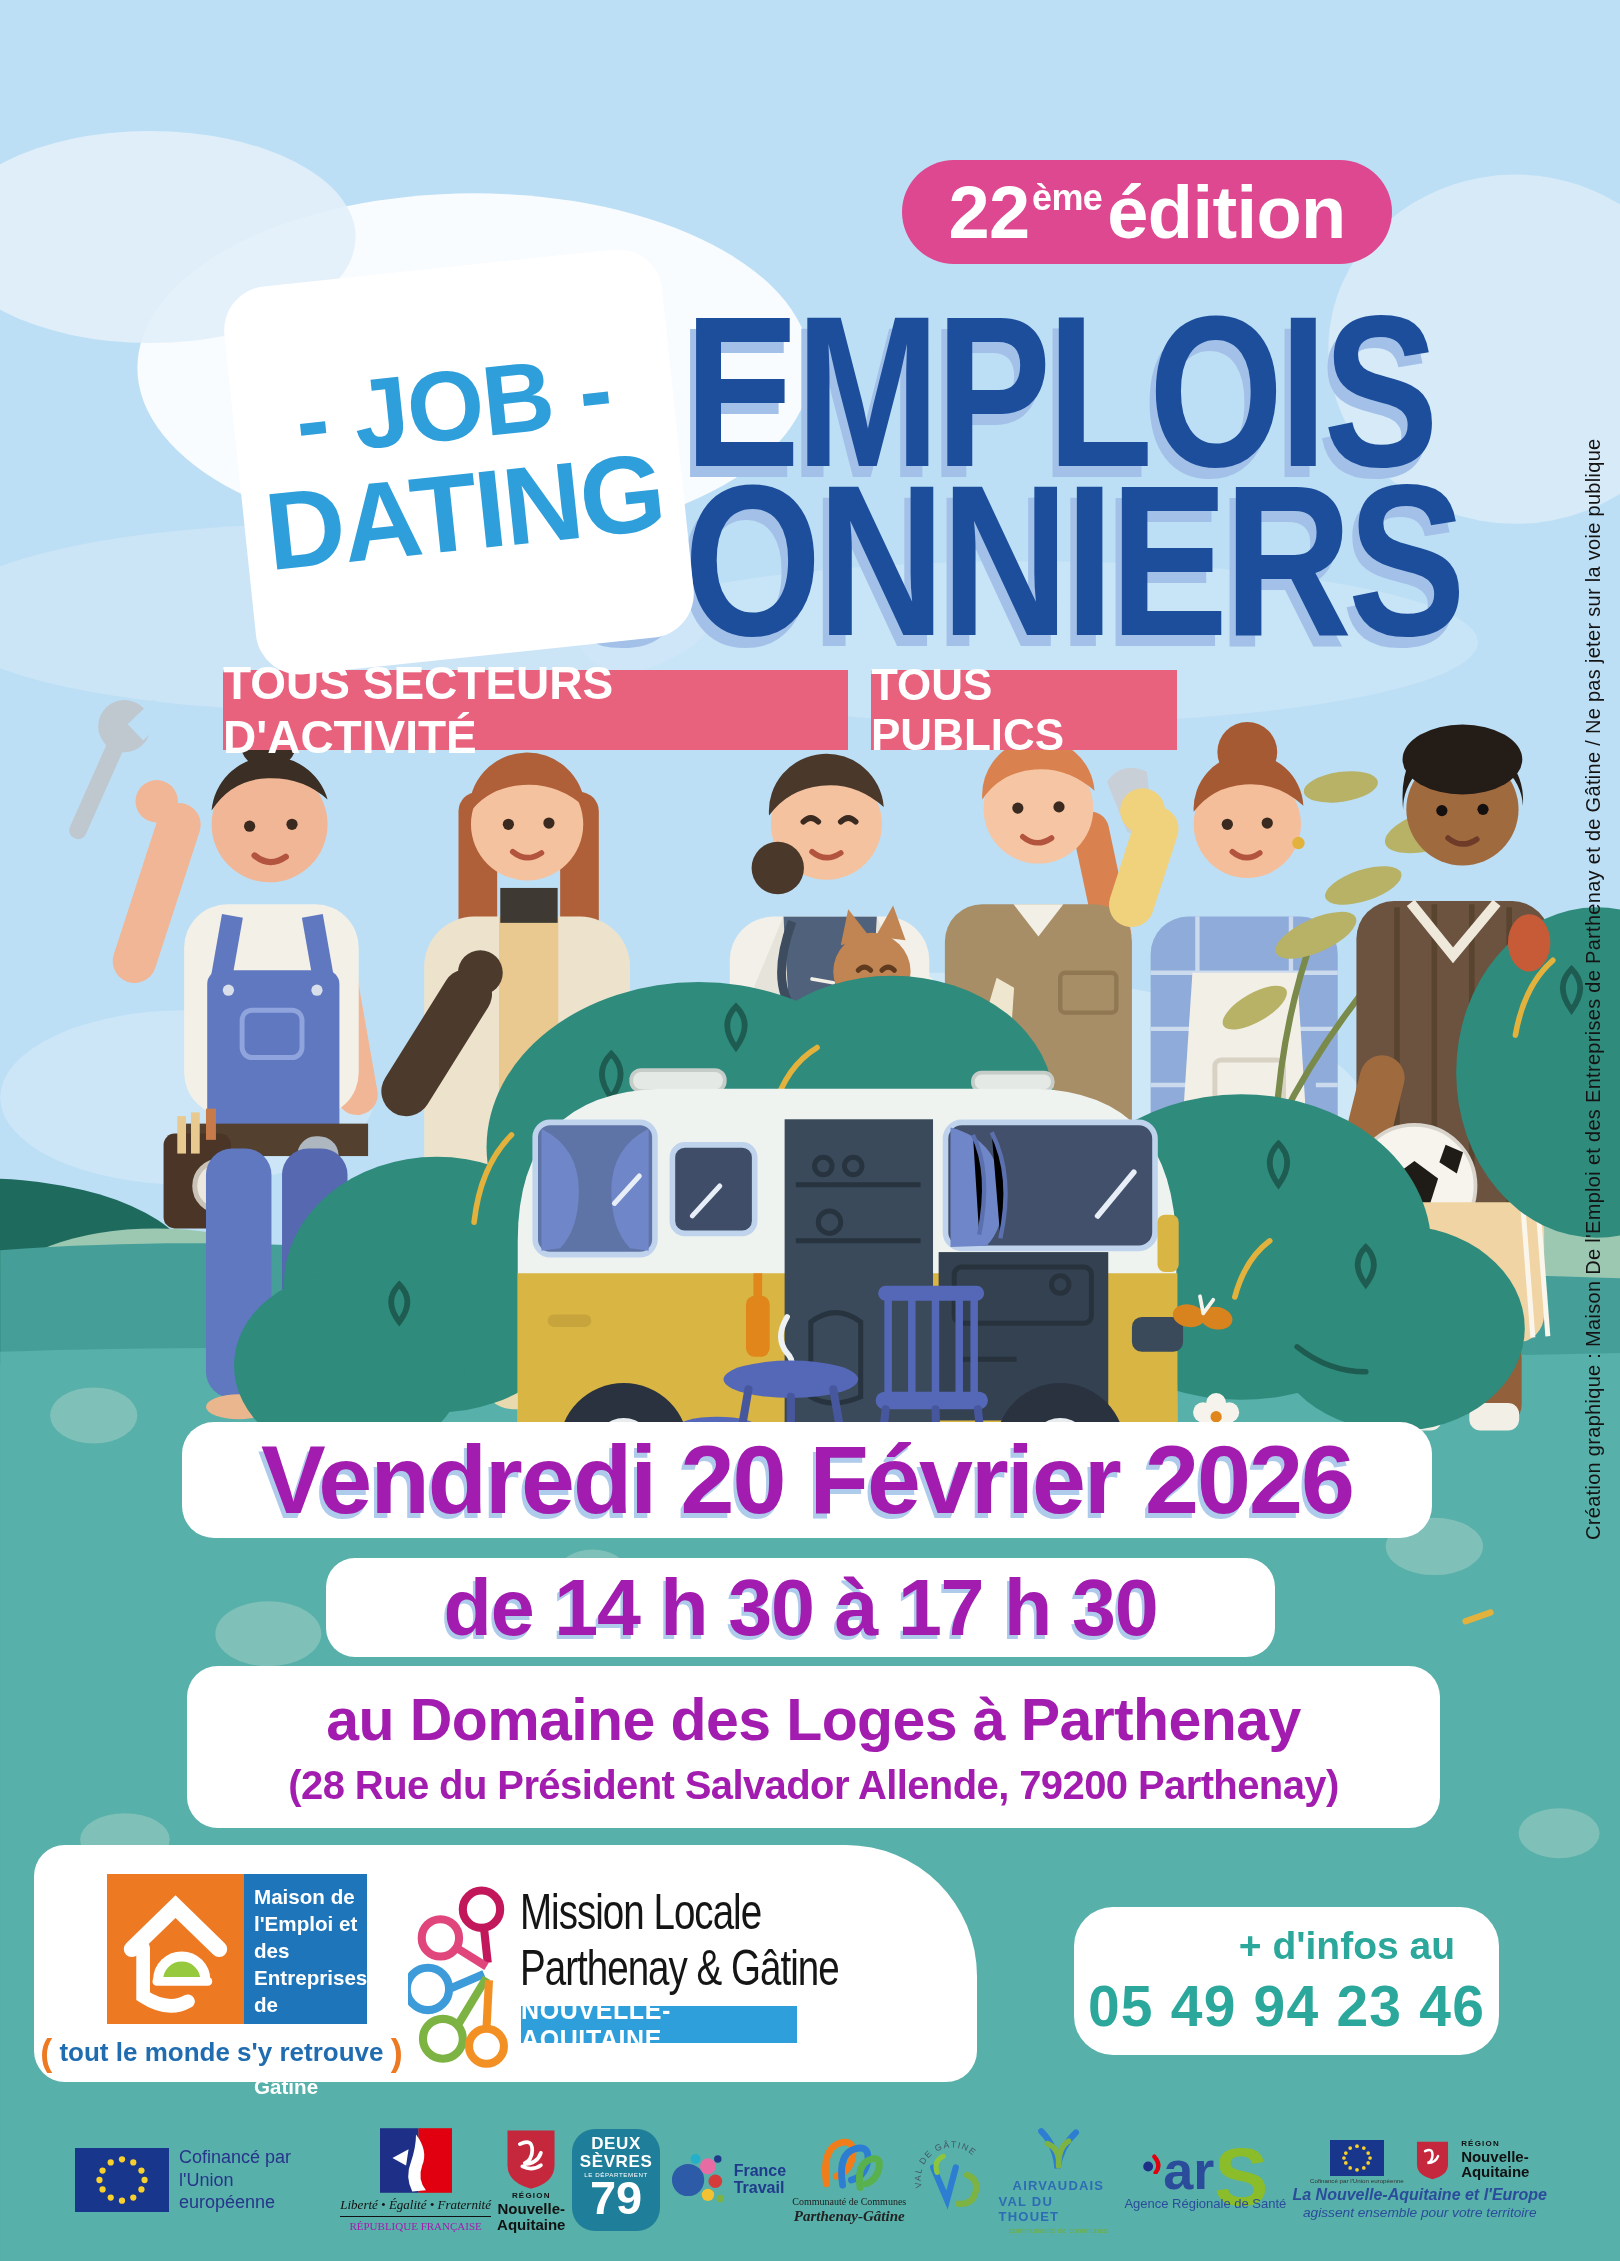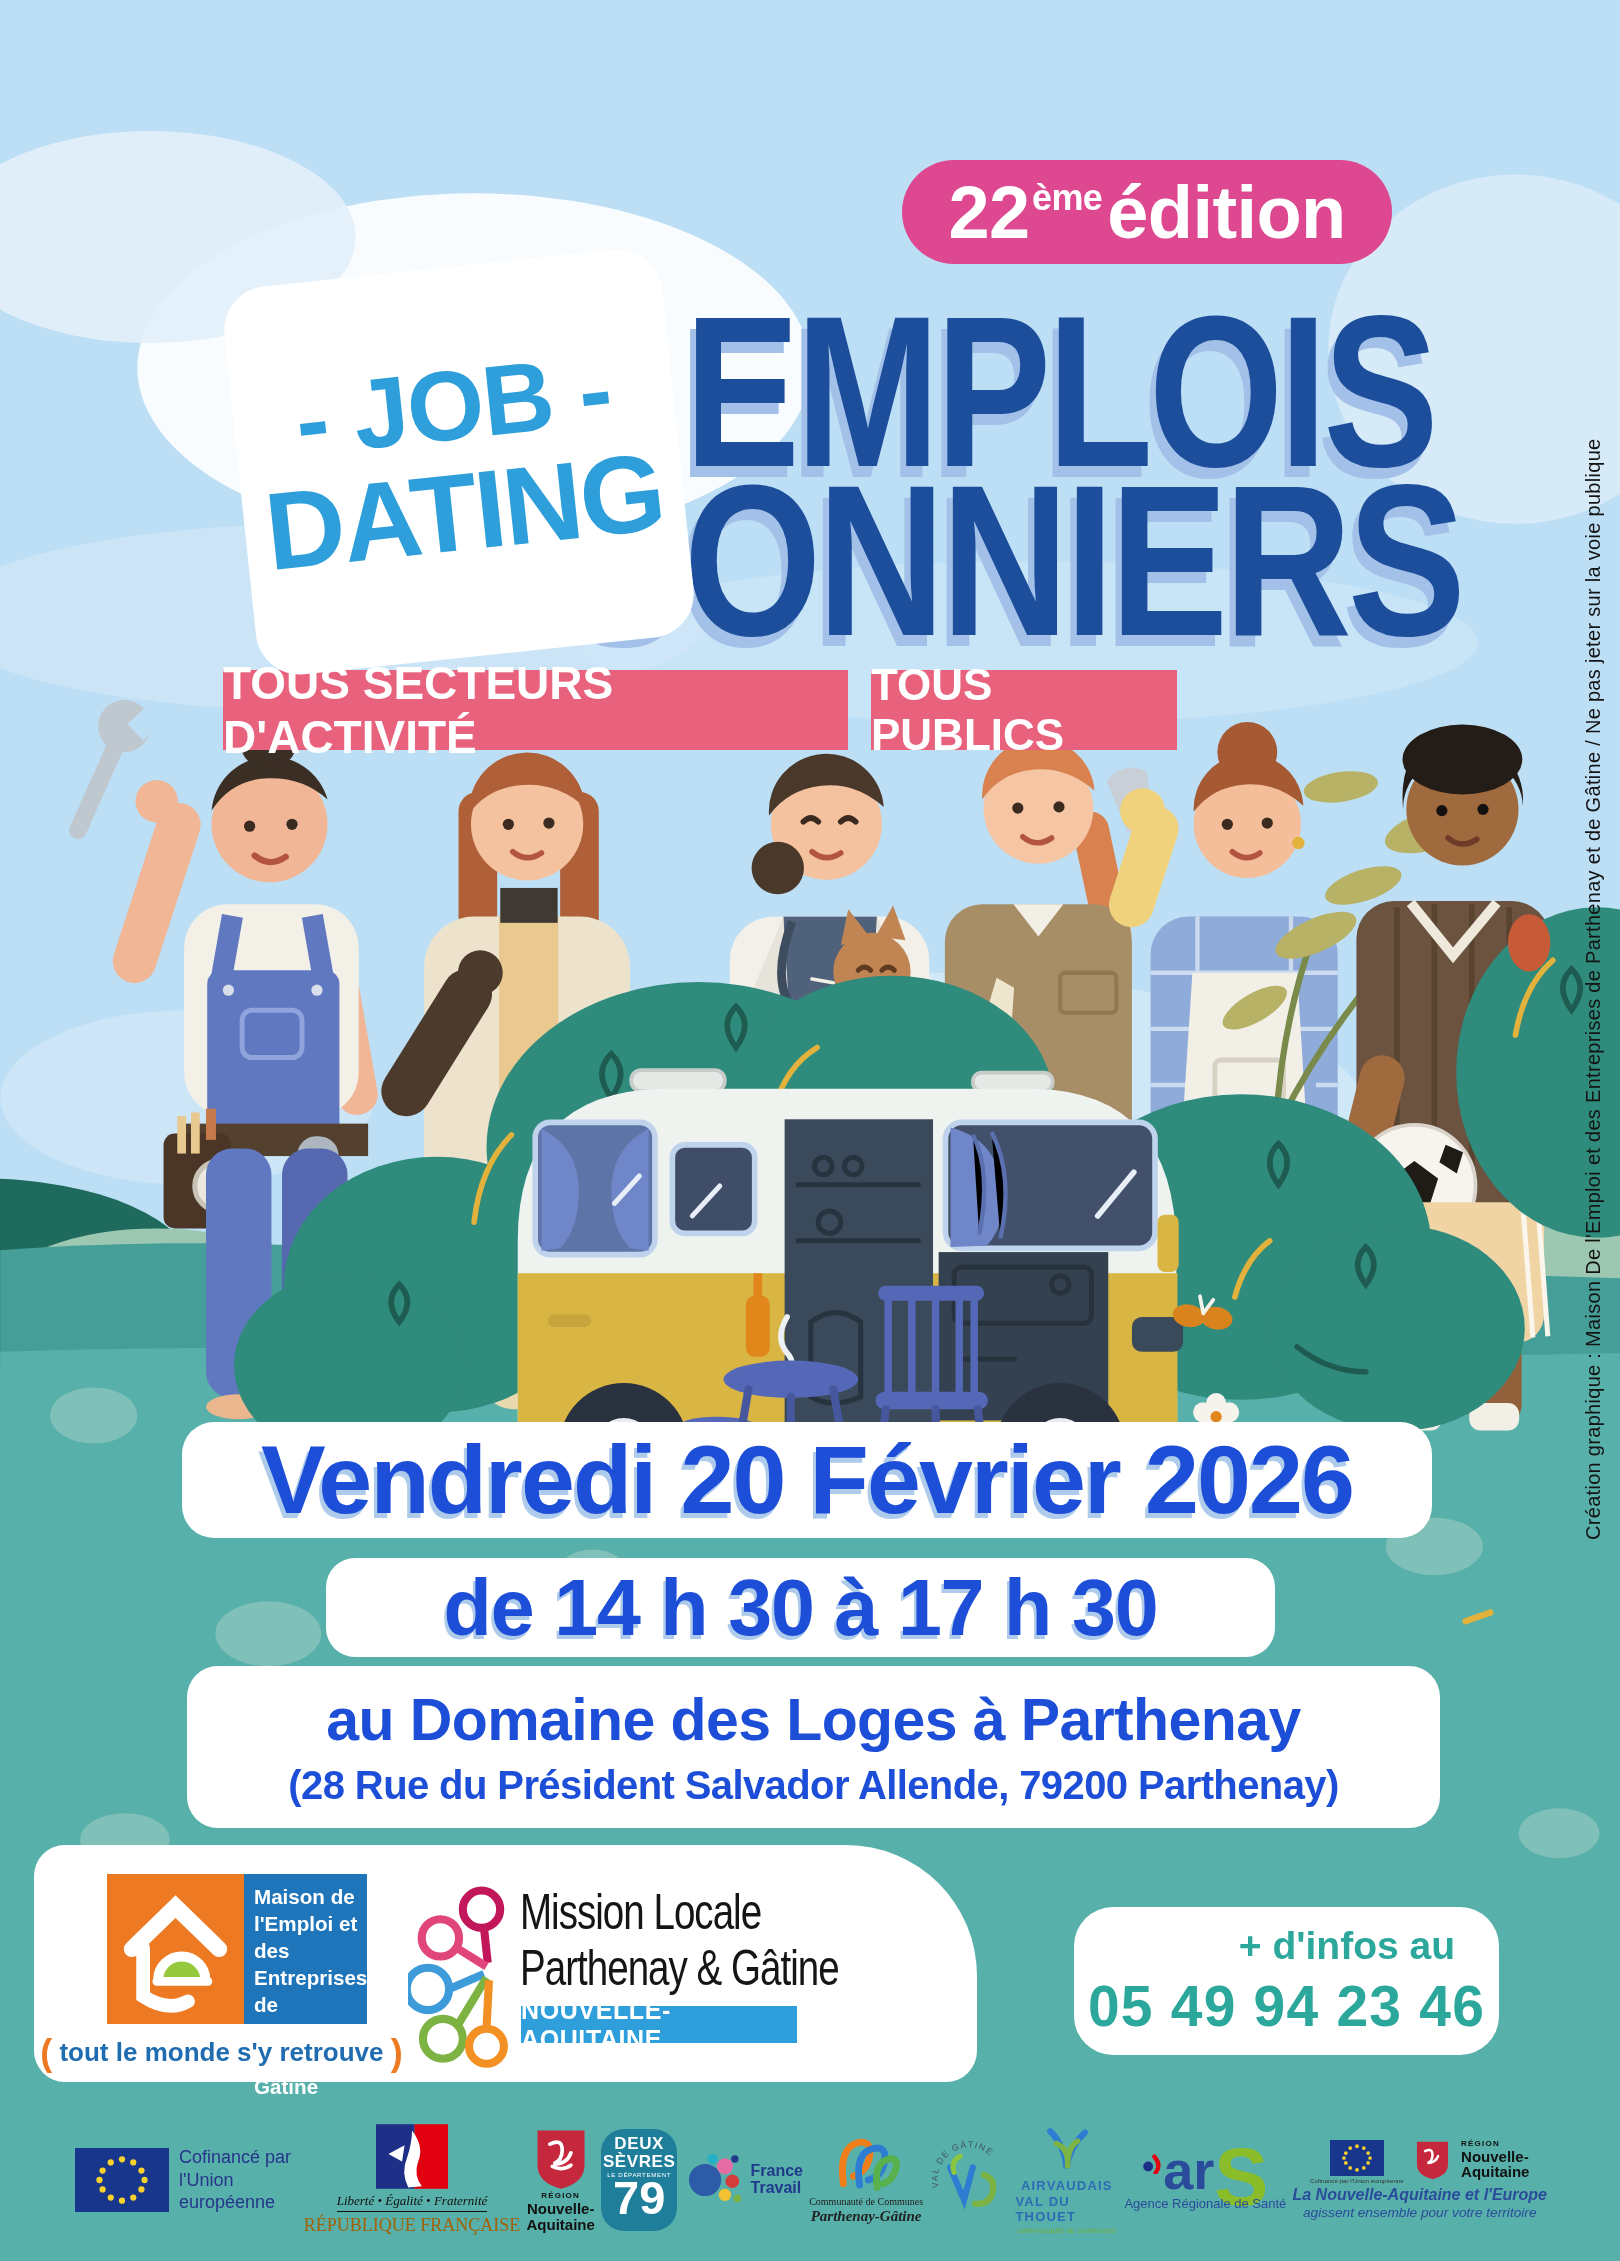--- a/index.html
+++ b/index.html
@@ -31,21 +31,21 @@
   .title-l1{left:611px;top:268px;width:817px;font-size:211px;transform:scale(.82,1.02);transform-origin:center top;letter-spacing:-5px;}
   .title-l2{left:187px;top:437px;width:1247px;font-size:211px;transform:scale(.84,1.02);transform-origin:center top;letter-spacing:-5px;}
   .pink-banner{
     position:absolute;top:670px;height:80px;background:#E8617D;color:#fff;
     display:flex;align-items:center;justify-content:center;font-weight:bold;z-index:22;
   }
   .banner-sectors{left:223px;width:625px;font-size:46px;}
   .banner-publics{left:871px;width:306px;font-size:44px;}
 
   
-  .card{position:absolute;background:#fff;z-index:30;color:#1d4ed8;font-weight:bold;text-align:center;}
+  .card{position:absolute;background:#fff;z-index:30;color:#a21caf;font-weight:bold;text-align:center;}
   .date-card{left:182px;top:1422px;width:1250px;height:116px;border-radius:32px;
     display:flex;align-items:center;justify-content:center;font-size:97px;
     text-shadow:-3.1px 5px 0 #AECBEC;letter-spacing:-1.9px;}
   .time-card{left:326px;top:1558px;width:949px;height:99px;border-radius:29px;
     display:flex;align-items:center;justify-content:center;font-size:79px;
     text-shadow:-2.5px 4.4px 0 #AECBEC;letter-spacing:-1.2px;}
   .addr-card{left:187px;top:1666px;width:1253px;height:162px;border-radius:31px;
     display:flex;flex-direction:column;align-items:center;justify-content:center;gap:8.7px;}
   .addr-venue{font-size:59px;letter-spacing:-0.6px;}
   .addr-street{font-size:40px;letter-spacing:-0.6px;}
@@ -76,21 +76,21 @@
 
   
   .partners{position:absolute;left:75px;top:2109px;width:1472px;height:142px;z-index:30;
     display:flex;align-items:center;justify-content:space-between;gap:6.2px;}
   .partner{display:flex;align-items:center;gap:10px;flex-shrink:1;}
   .pcol{display:flex;flex-direction:column;align-items:center;gap:1.2px;}
   .eu-flag{background:#17368C;position:relative;}
   .eu-text{color:#27348B;font-size:18px;line-height:1.25;font-weight:normal;}
   .rf-motto{font-family:"Liberation Serif",serif;font-style:italic;font-size:13px;color:#111;
     border-bottom:1.2px solid #111;padding-bottom:2.5px;margin-top:2.5px;white-space:nowrap;}
-  .rf-name{font-family:"Liberation Serif",serif;font-size:18px;color:#a16207;margin-top:1.9px;white-space:nowrap;}
+  .rf-name{font-family:"Liberation Serif",serif;font-size:11px;color:#a21caf;margin-top:1.9px;white-space:nowrap;}
   .na-caption{font-size:8px;color:#111;font-weight:bold;letter-spacing:1.2px;}
   .na-name{font-size:15px;color:#111;font-weight:bold;line-height:1.05;text-align:center;}
   .ds-badge{width:89px;height:102px;background:#1F7E99;border-radius:23px;color:#fff;
     display:flex;flex-direction:column;align-items:center;padding-top:6.2px;position:relative;}
   .ds-l{font-size:17px;font-weight:bold;line-height:1.02;letter-spacing:0.6px;}
   .ds-s{font-size:6.2px;letter-spacing:0.6px;margin-top:1.2px;}
   .ds-n{font-size:47px;font-weight:bold;line-height:.9;margin-top:-1.2px;}
   .ft-text{color:#203A8C;font-size:16px;font-weight:bold;line-height:1.05;}
   .serif-small{font-family:"Liberation Serif",serif;font-size:10px;color:#222;white-space:nowrap;}
   .serif-ital{font-family:"Liberation Serif",serif;font-style:italic;font-weight:bold;font-size:15px;color:#222;white-space:nowrap;}

